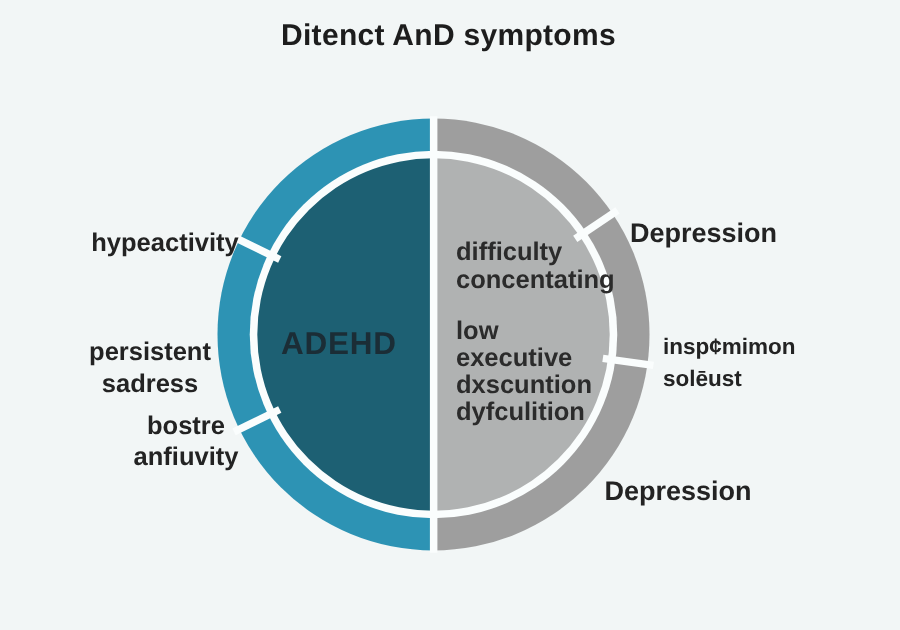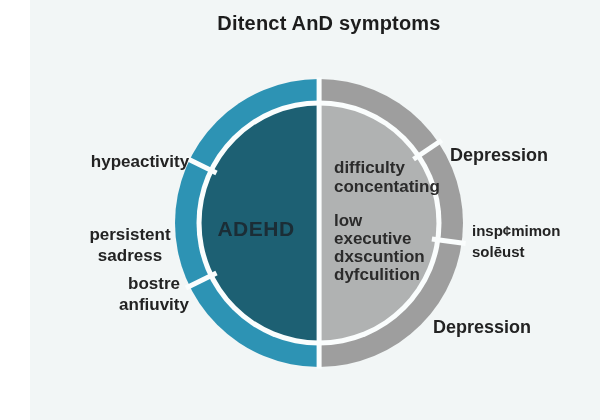--- a/index.html
+++ b/index.html
@@ -1,21 +1,21 @@
 <!DOCTYPE html>
 <html><head>
 <meta charset="utf-8">
 <style>
   html, body { margin: 0; padding: 0; }
   body {
     width: 600px; height: 420px;
     font-family: "Liberation Sans", sans-serif;
     overflow: hidden;
   }
-  .canvas { position: relative; width: 492px; height: 420px; margin-left: 30px; }
+  .canvas { position: relative; width: 492px; height: 420px; }
   svg { display: block; }
   text { font-family: "Liberation Sans", sans-serif; font-weight: bold; }
   .title-text { font-size: 20px; letter-spacing: 0.2px; }
   .center-text { font-size: 21px; letter-spacing: 0.5px; }
   .inner-line { font-size: 17px; }
   .callout-line { font-size: 17px; }
   .callout-big { font-size: 18px; }
   .callout-small { font-size: 15px; }
 </style>
 </head>

